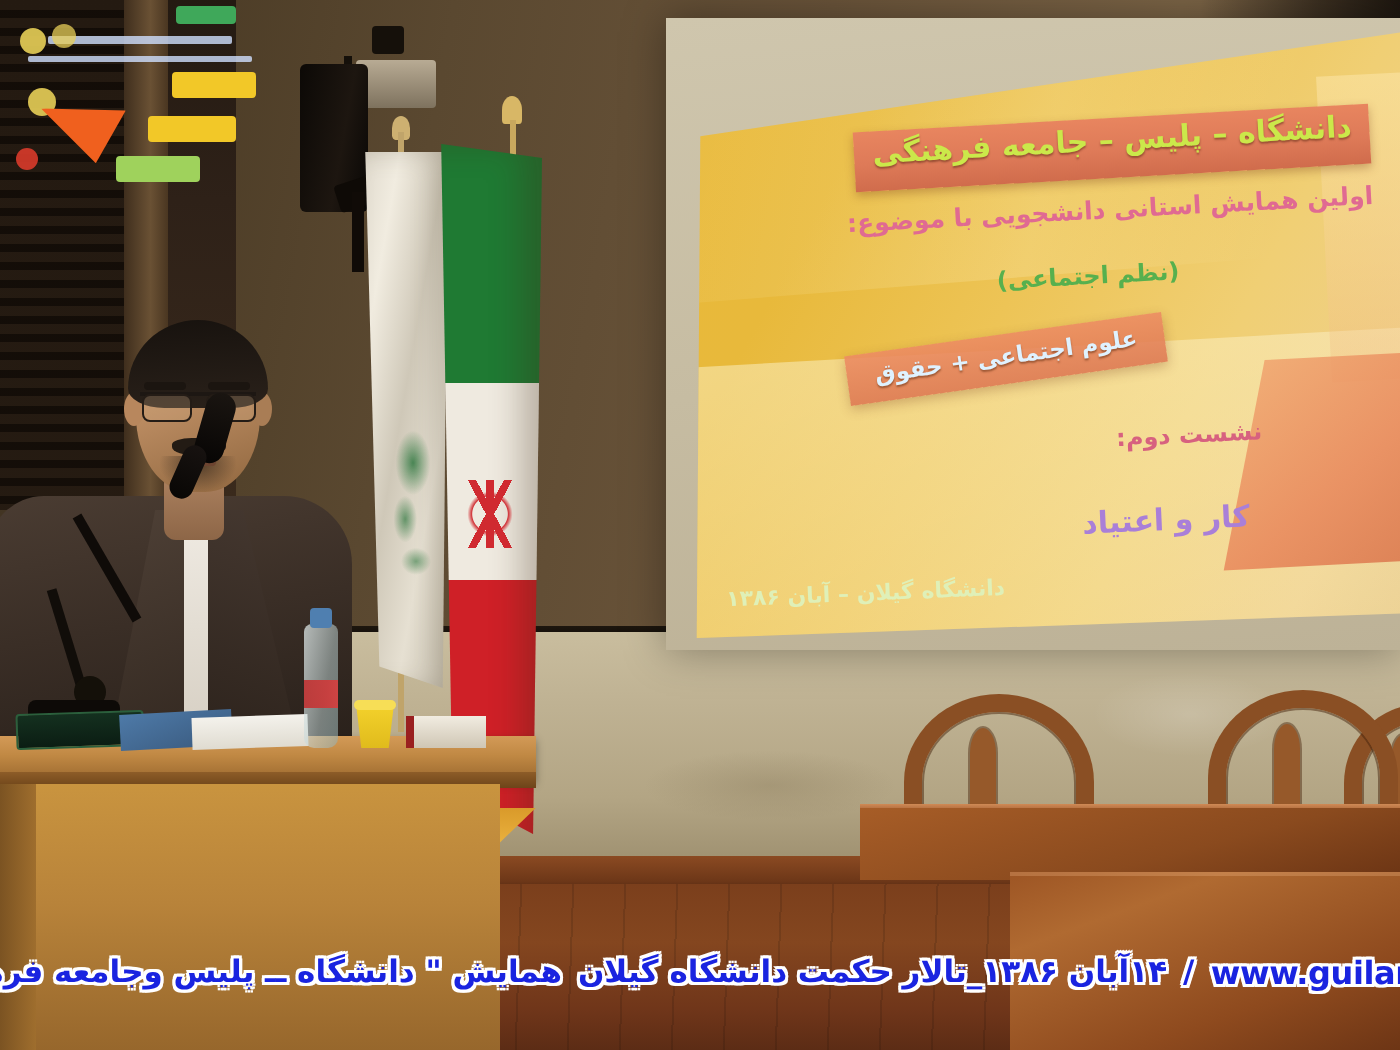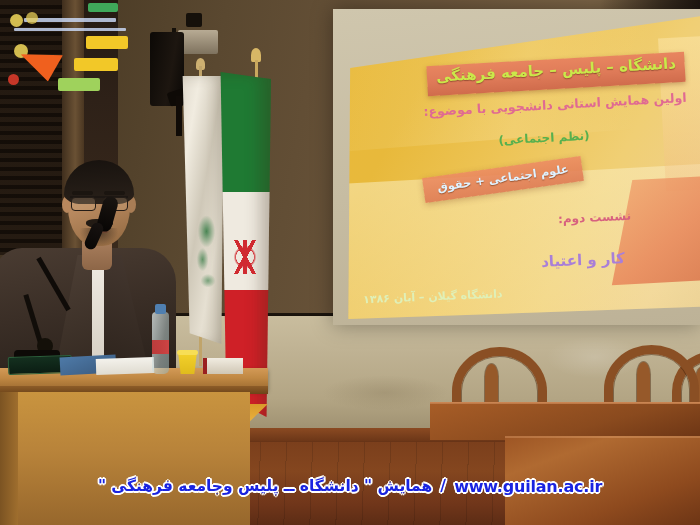--- a/index.html
+++ b/index.html
@@ -542,16 +542,17 @@
     <div class="poster-tag" style="left:86px;top:36px;width:42px;height:13px;background:#f2c828;"></div>
     <div class="poster-tag" style="left:74px;top:58px;width:44px;height:13px;background:#f2c828;"></div>
     <div class="poster-tag" style="left:58px;top:78px;width:42px;height:13px;background:#9fd25c;"></div>
     <div class="poster-tri" style="left:22px;top:52px;width:42px;height:30px;transform:rotate(-6deg);"></div>
     <div class="poster-seal" style="left:8px;top:74px;width:11px;height:11px;background:#d93b2b;"></div>
   </div>
 
   <div id="caption">
     <span class="seg url">www.guilan.ac.ir</span>
     <span class="seg sep">/</span>
+    <span class="seg">۱۴آبان ۱۳۸۶_تالار حکمت دانشگاه گیلان</span>
     <span class="seg">همایش " دانشگاه ــ پلیس وجامعه فرهنگی "</span>
   </div>
 
 </div>
 
 </body></html>

